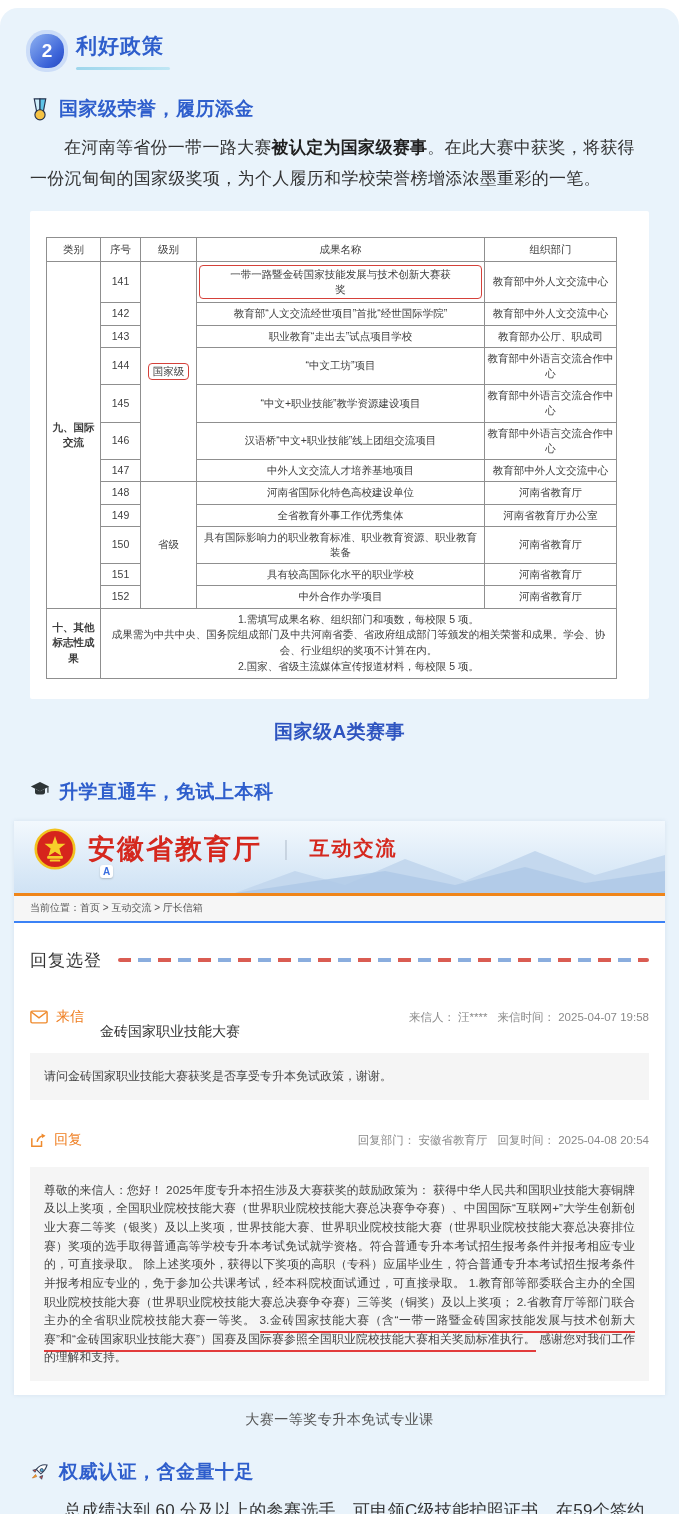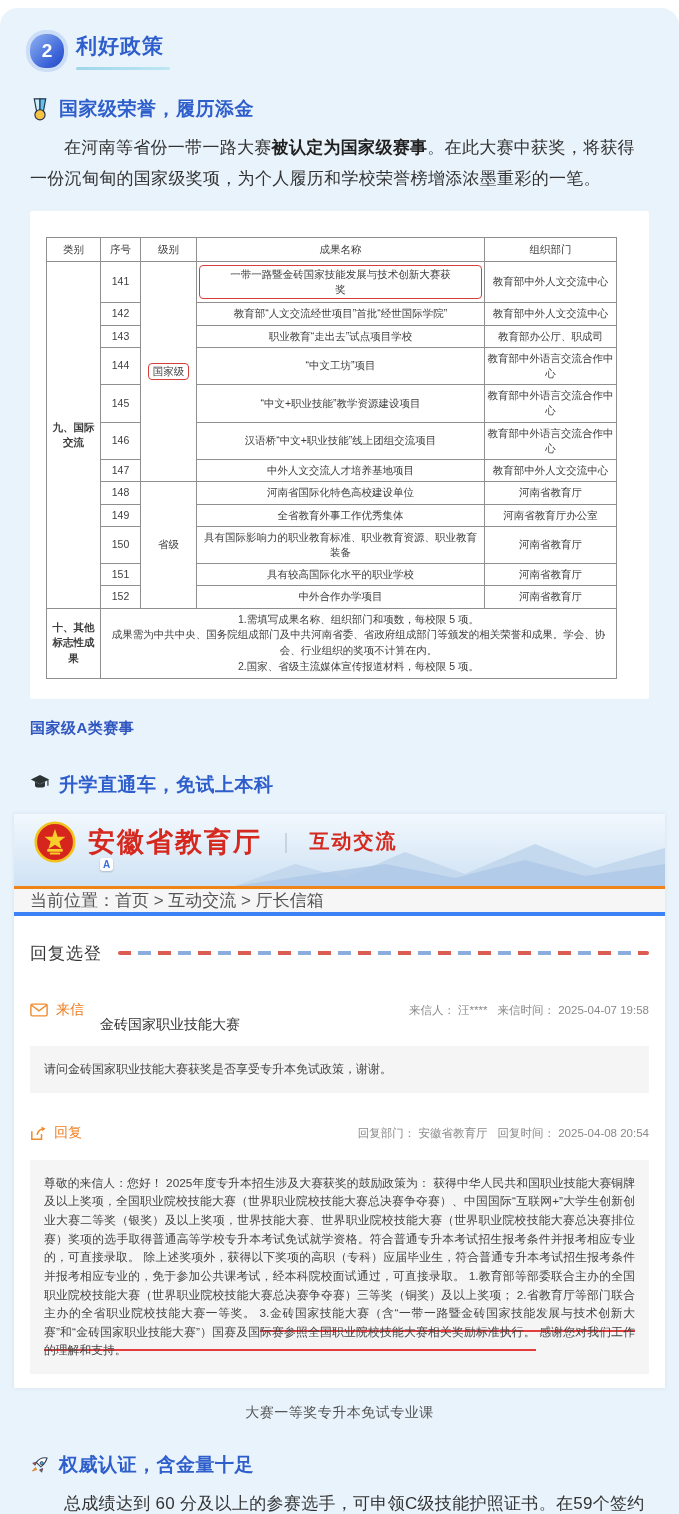--- a/index.html
+++ b/index.html
@@ -31,49 +31,49 @@
   table.results { border-collapse:collapse; width:100%; font-size:10.5px; color:#3d3d3d; table-layout:fixed; }
   table.results th, table.results td { border:1px solid #8f8f8f; text-align:center; vertical-align:middle; padding:3px 2px; line-height:1.45; }
   table.results th { font-weight:normal; height:24px; }
   col.c-cat{width:54px;} col.c-seq{width:40px;} col.c-lvl{width:56px;} col.c-name{width:288px;} col.c-org{width:auto;}
   td.cat { font-weight:bold; }
   td.notes { text-align:left; padding:4px 6px; }
   td.notes div { line-height:1.5; }
   .redbox { display:inline-block; border:1.5px solid #d5413a; border-radius:4px; padding:0 4px; }
   .redbox.wide { padding:1px 26px; }
 
-  .caption-blue { text-align:left; color:#2f55c0; font-weight:bold; font-size:15px; margin-top:20px; letter-spacing:.5px; }
+  .caption-blue { text-align:center; color:#2f55c0; font-weight:bold; font-size:19px; margin-top:20px; letter-spacing:.5px; }
   .caption-gray { text-align:center; color:#565656; font-size:14px; margin-top:16px; letter-spacing:.5px; }
 
   
   .shot { margin:16px -16px 0 -16px; background:#fff; box-shadow:0 0 4px rgba(120,150,180,.18); }
   .shot-banner { position:relative; height:72px; background:linear-gradient(180deg,#f2f8fd 0%,#e2eef9 45%,#cfe2f4 100%); overflow:hidden; }
   .shot-banner svg.mountains { position:absolute; right:0; bottom:0; height:52px; width:430px; }
   .banner-row { position:absolute; left:20px; top:7px; display:flex; align-items:center; gap:12px; }
   .emblem { width:42px; height:42px; }
   .site-name { color:#d5281e; font-size:27px; font-weight:bold; letter-spacing:2px; }
   .site-sep { color:#b9c6d4; font-size:20px; margin:0 2px; }
   .site-section { color:#d5281e; font-size:20px; font-weight:bold; letter-spacing:2px; }
   .a-badge { position:absolute; left:86px; top:44px; width:13px; height:13px; background:#fff; border-radius:3px;
     box-shadow:0 1px 2px rgba(0,0,0,.2); font-size:10px; font-weight:bold; color:#3b6fe0; text-align:center; line-height:13px; }
   .orange-line { height:3px; background:#ef8519; }
-  .shot-crumb { background:#f6f6f6; height:27px; display:flex; align-items:center; padding:0 16px; font-size:17px; color:#555; border-bottom:4px solid #3b82f6; }
+  .shot-crumb { background:#f6f6f6; height:27px; display:flex; align-items:center; padding:0 16px; font-size:10px; color:#555; border-bottom:2px solid #3b82f6; }
   .shot-body { padding:26px 16px 14px 16px; }
   .reply-select-row { display:flex; align-items:center; gap:16px;justify-content:center; }
   .reply-select { font-size:17px; color:#333; letter-spacing:1px; flex:0 0 auto; }
   .dash-line { flex:1; height:4px; border-radius:2px;
     background:repeating-linear-gradient(90deg,#da5c52 0 13px,transparent 13px 20px,#8aadde 20px 33px,transparent 33px 40px); }
   .mail-row { display:flex; align-items:center; margin-top:22px; gap:8px; }
   .mail-row .label { color:#ef7d1f; font-size:14px; font-weight:normal; flex:0 0 auto; }
   .mail-row .title { color:#333; font-size:14px; margin-left:8px; flex:1 1 auto;margin-top:29px; }
   .mail-row .meta { color:#8a8a8a; font-size:11.5px; flex:0 0 auto; white-space:nowrap; }
   .mail-row .meta span { margin-left:10px; }
   .gray-box { background:#f5f5f5; margin-top:12px; padding:14px 14px; font-size:12px; color:#444; line-height:1.6; }
   .gray-box.reply-body { line-height:1.58; font-size:11.8px; text-align:justify; }
-  .u-red { border-bottom:2px solid #e23c3c; padding-bottom:10px; }
+  .u-red { border-bottom:2px solid #e23c3c; padding-bottom:4px; }
 </style>
 </head>
 <body>
 
 <div class="page">
   <div class="blue-panel"></div>
   <div class="content">
 
     <div class="sec-head">
       <div class="num-badge">2</div>

